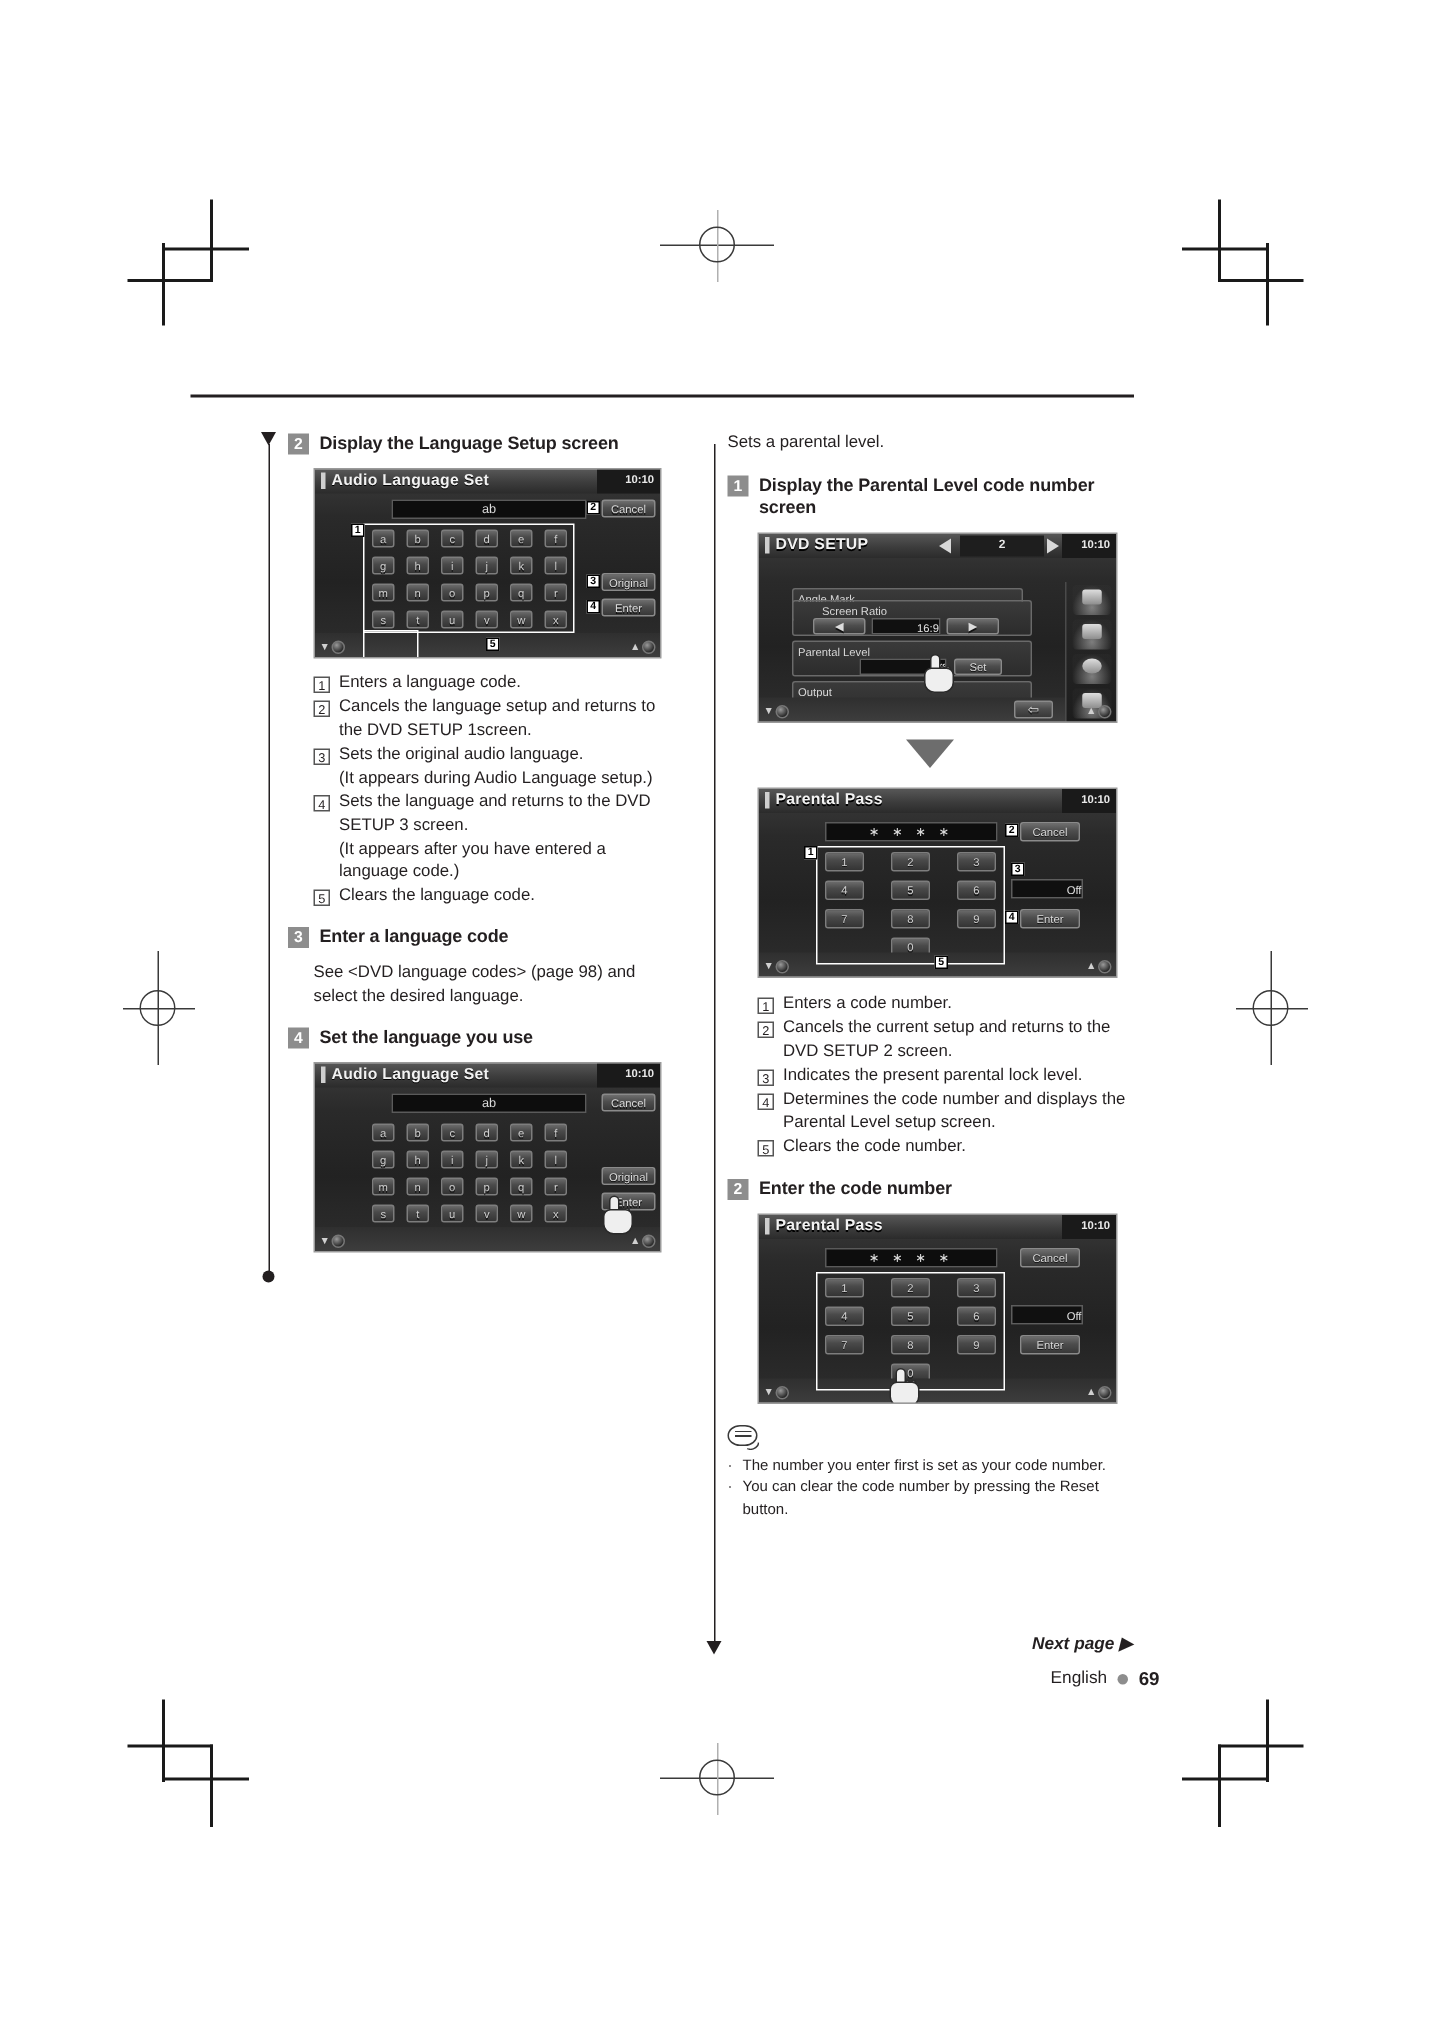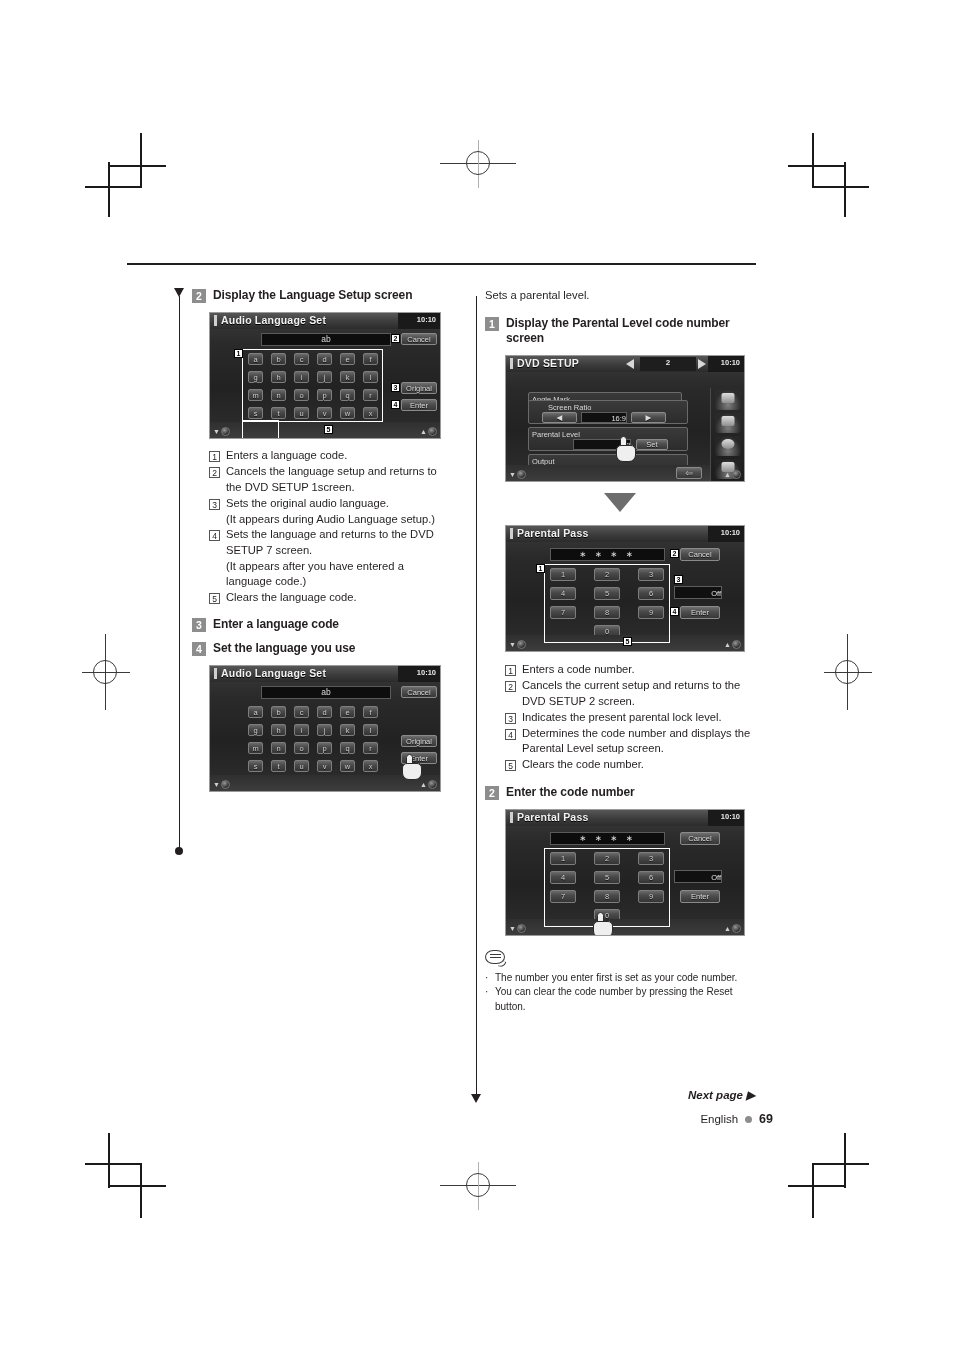--- a/index.html
+++ b/index.html
@@ -408,33 +408,34 @@
         <div class="callout-box">2</div>
         <div class="callout-txt">Cancels the language setup and returns to the DVD SETUP 1screen.</div>
       </div>
       <div class="callout-row">
         <div class="callout-box">3</div>
         <div class="callout-txt">Sets the original audio language.</div>
       </div>
       <div class="callout-cont">(It appears during Audio Language setup.)</div>
       <div class="callout-row">
         <div class="callout-box">4</div>
-        <div class="callout-txt">Sets the language and returns to the DVD SETUP 7 screen.</div>
+        <div class="callout-txt">Sets the language and returns to the DVD SETUP 3 screen.</div>
       </div>
       <div class="callout-cont">(It appears after you have entered a language code.)</div>
       <div class="callout-row">
         <div class="callout-box">5</div>
         <div class="callout-txt">Clears the language code.</div>
       </div>
     </div>
 
     <div class="step-head">
       <div class="step-num">3</div>
       <div class="step-title">Enter a language code</div>
     </div>
+    <div class="para" style="margin-left:17px;">See &lt;DVD language codes&gt; (page 98) and select the desired language.</div>
 
     <div class="step-head">
       <div class="step-num">4</div>
       <div class="step-title">Set the language you use</div>
     </div>
 
     <div class="screen sz-a" style="margin-left:17px;">
       <div class="scr-title">
         <div class="tbar"></div>
         <div class="ttext">Audio Language Set</div>

